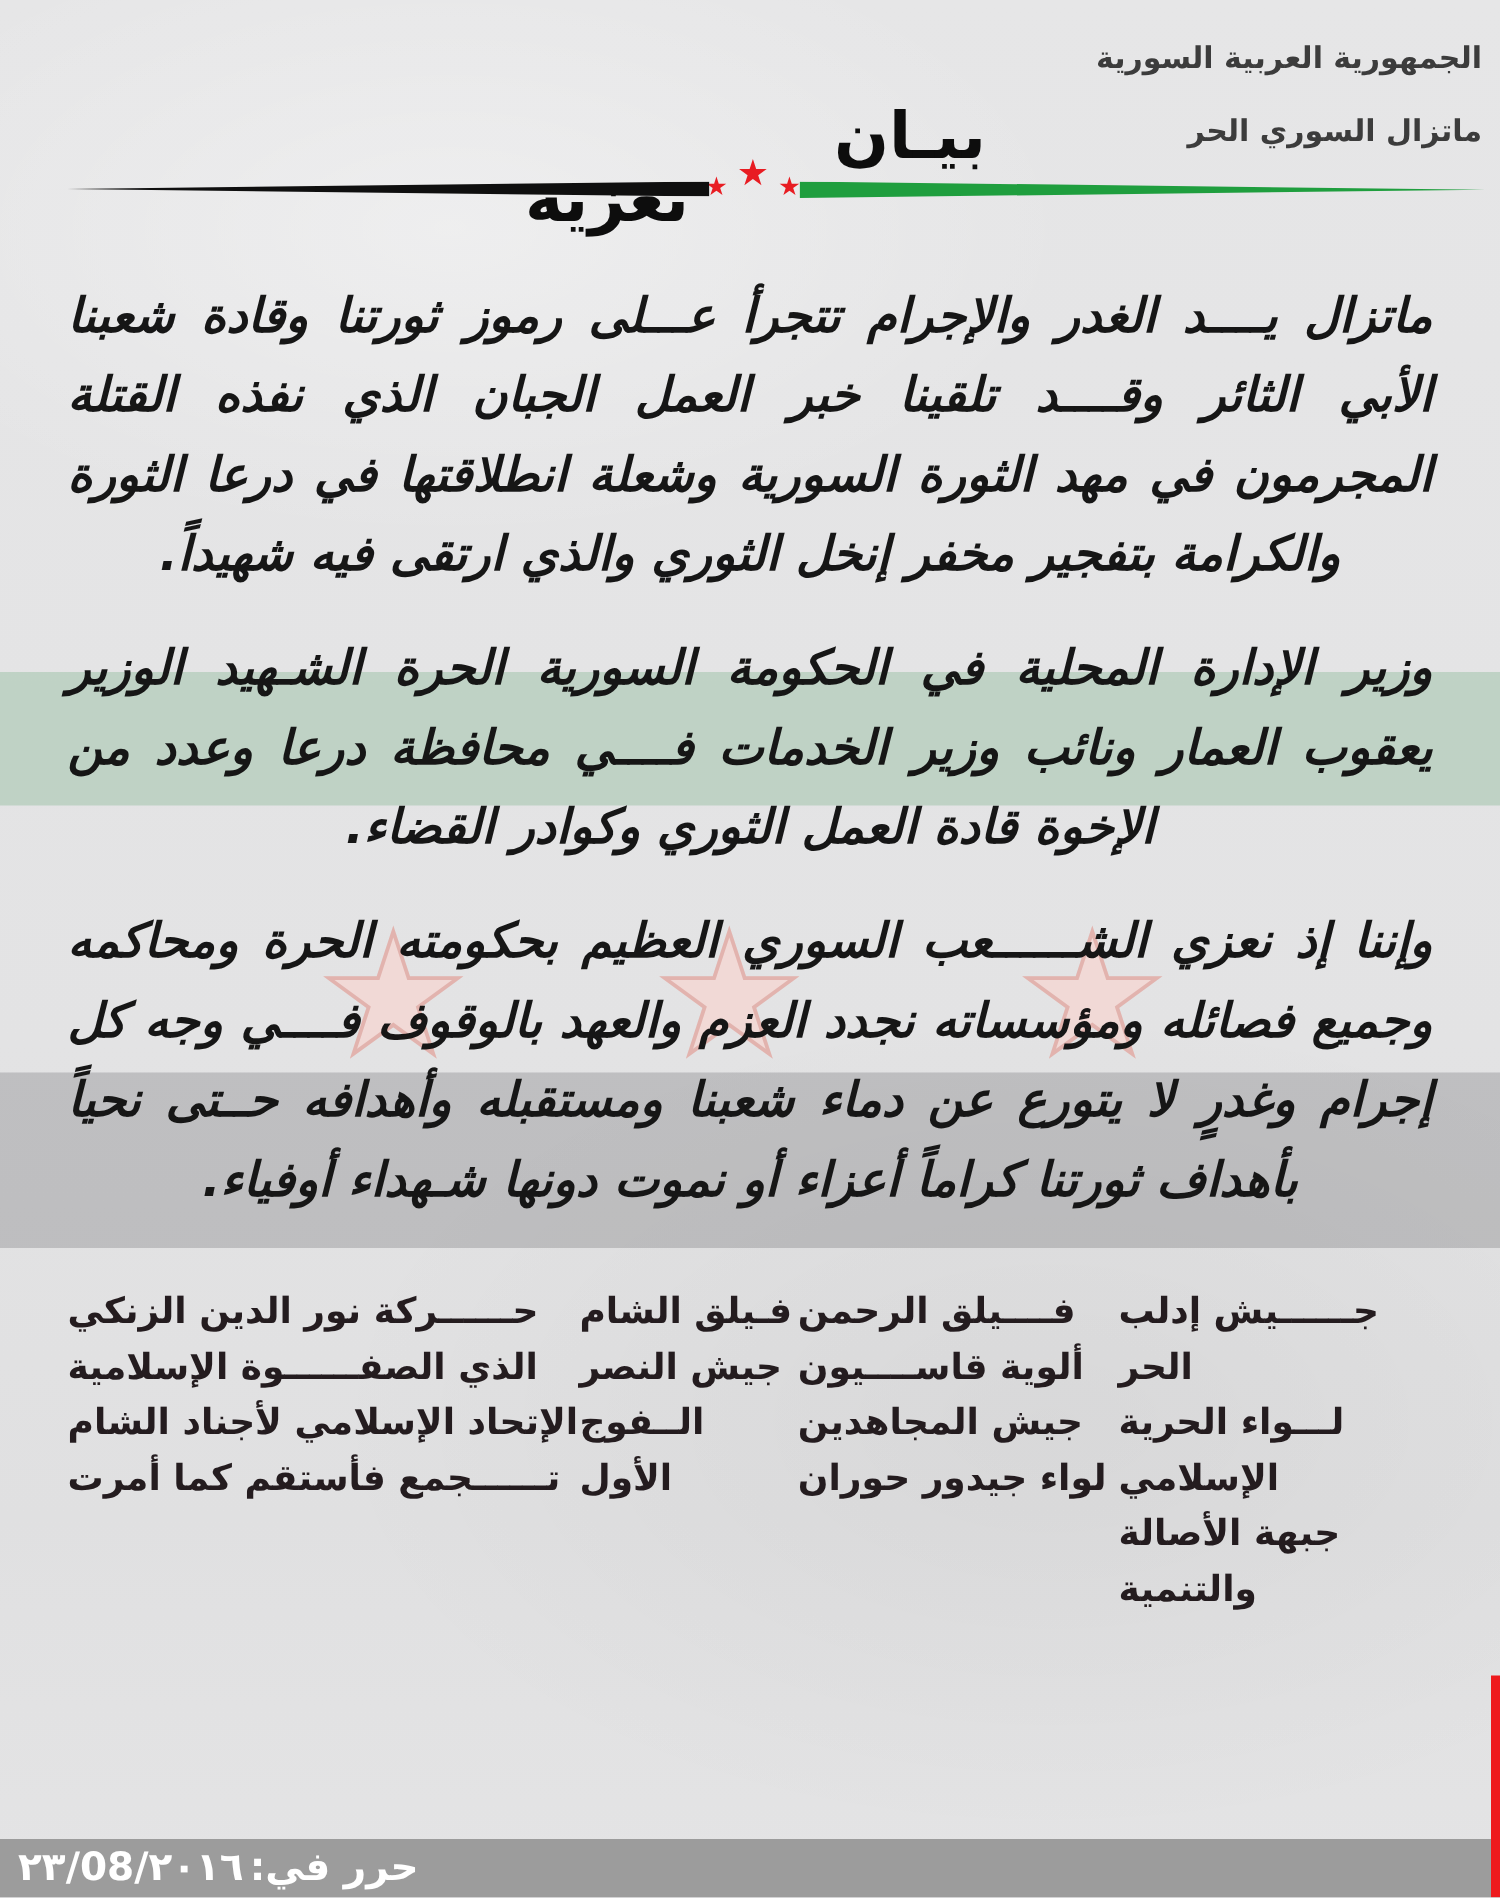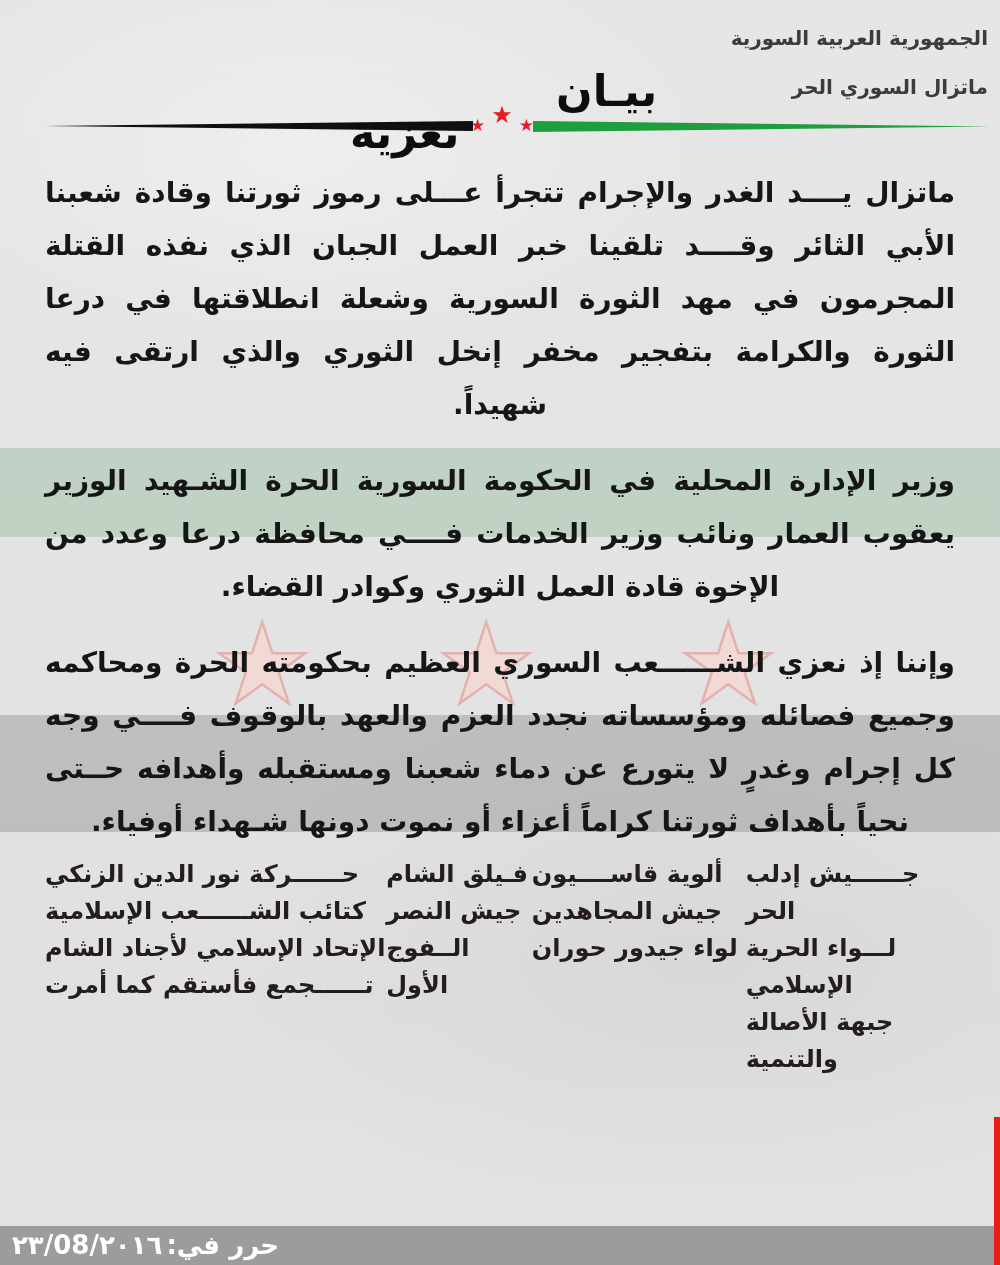--- a/index.html
+++ b/index.html
@@ -42,23 +42,23 @@
   .tstar{line-height:1;color:#e81c22;}
   .tstar.small{font-size:17px;margin-bottom:0;}
   .tstar.big{font-size:24px;margin-bottom:7px;}
   .rule{position:absolute;}
   .rule-black{left:45px;top:121px;width:428px;height:10px;background:#0f0f0f;
               clip-path:polygon(0 50%,100% 0,100% 100%);}
   .rule-green{left:533px;top:121px;width:457px;height:11px;background:#1f9e3e;
               clip-path:polygon(0 0,100% 50%,0 100%);}
 
   
-  .body{position:absolute;top:166px;left:45px;width:910px;direction:rtl;
-        font-weight:bold;font-size:28px;line-height:53px;color:#161616;
-        text-align:justify;text-align-last:center;}
+  .body{position:absolute;top:184px;left:45px;width:910px;direction:rtl;
+        font-weight:bold;font-size:32px;line-height:53px;color:#161616;
+        text-align:justify;text-align-last:center;font-style:italic;}
   .body p{margin:0 0 23px 0;}
 
   
   .signs{position:absolute;top:856px;left:45px;width:910px;display:flex;direction:rtl;
          font-weight:bold;font-size:24px;line-height:37px;color:#241c1f;}
   .col{text-align:left;direction:rtl;}
   .col1{width:23%;}
   .col2{width:23.5%;}
   .col3{width:16%;}
   .col4{width:37.5%;}
@@ -104,32 +104,33 @@
     <p>وإننا إذ نعزي الشــــــعب السوري العظيم بحكومته الحرة ومحاكمه وجميع فصائله ومؤسساته نجدد العزم والعهد بالوقوف فــــي وجه كل إجرام وغدرٍ لا يتورع عن دماء شعبنا ومستقبله وأهدافه حــتى نحياً بأهداف ثورتنا كراماً أعزاء أو نموت دونها شـهداء أوفياء.</p>
   </main>
 
   <section class="signs">
     <div class="col col1">
       <div>جــــــيش إدلب الحر</div>
       <div>لـــواء الحرية الإسلامي</div>
       <div>جبهة الأصالة والتنمية</div>
     </div>
     <div class="col col2">
+      <div>فــــيلق الرحمن</div>
       <div>ألوية قاســــيون</div>
       <div>جيش المجاهدين</div>
       <div>لواء جيدور حوران</div>
     </div>
     <div class="col col3">
       <div>فـيلق الشام</div>
       <div>جيش النصر</div>
       <div>الــفوج الأول</div>
     </div>
     <div class="col col4">
       <div>حــــــركة نور الدين الزنكي</div>
-      <div>كتائب الشــــــعب الإسلامية</div>
+      <div>الذي الصفــــــوة الإسلامية</div>
       <div>الإتحاد الإسلامي لأجناد الشام</div>
       <div>تــــــجمع فأستقم كما أمرت</div>
     </div>
   </section>
 
   <div class="stripe"></div>
   <footer class="datebar">
     <div class="date">
       <span>حرر في:</span>
       <span>٢٠١٦/08/٢٣</span>

